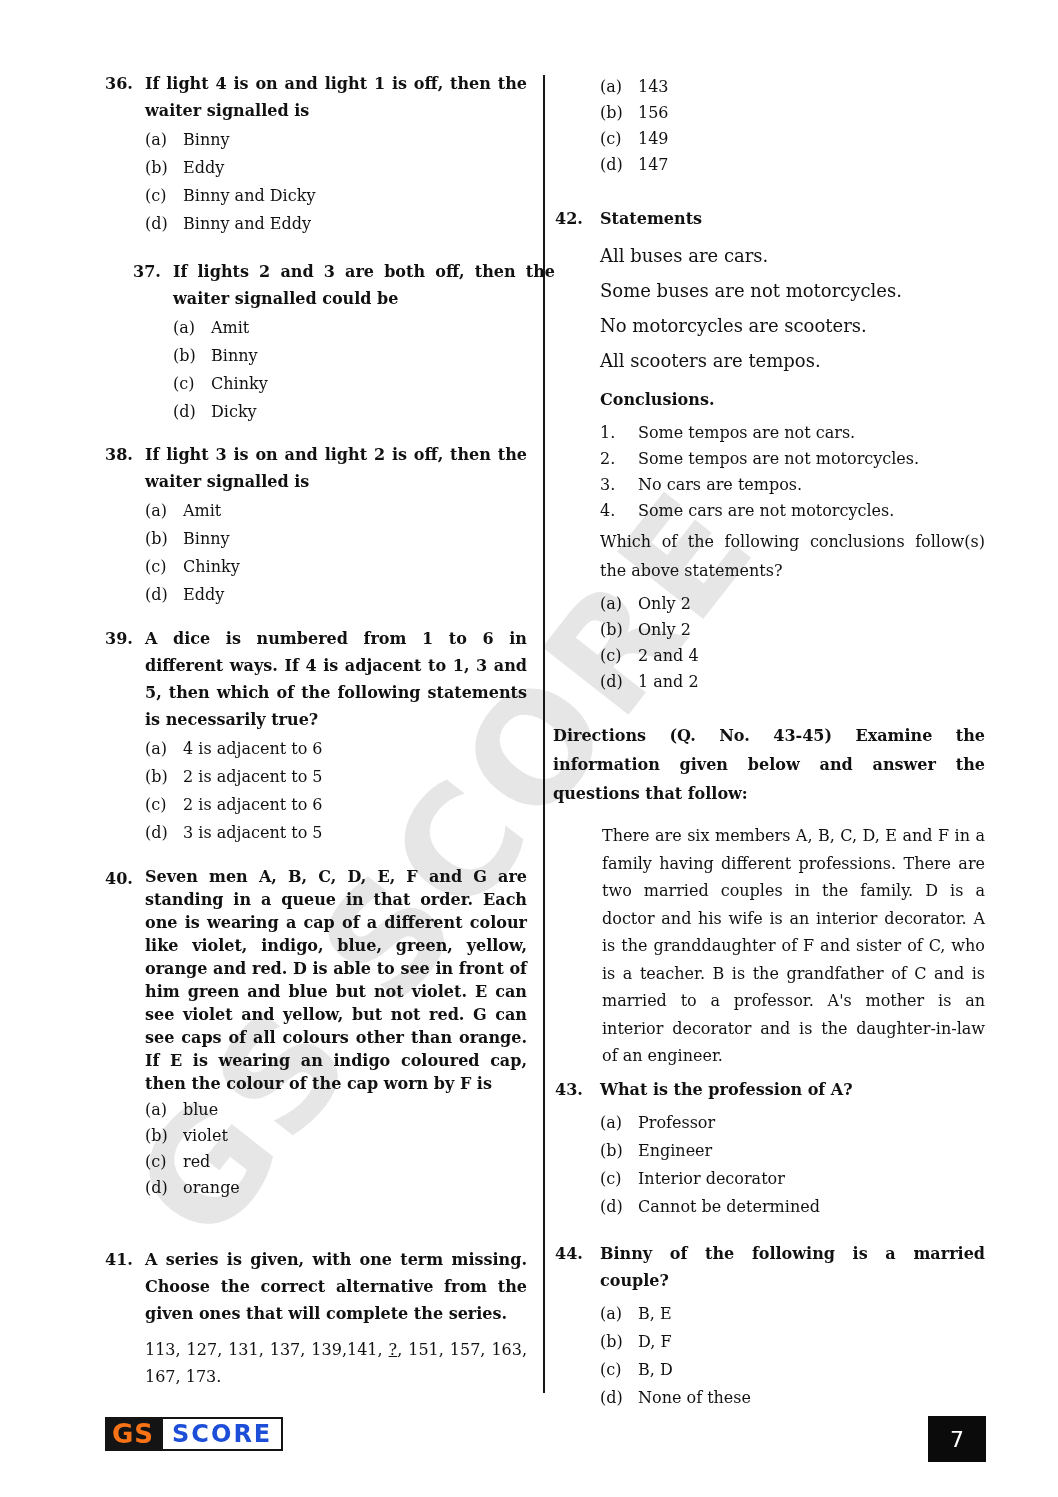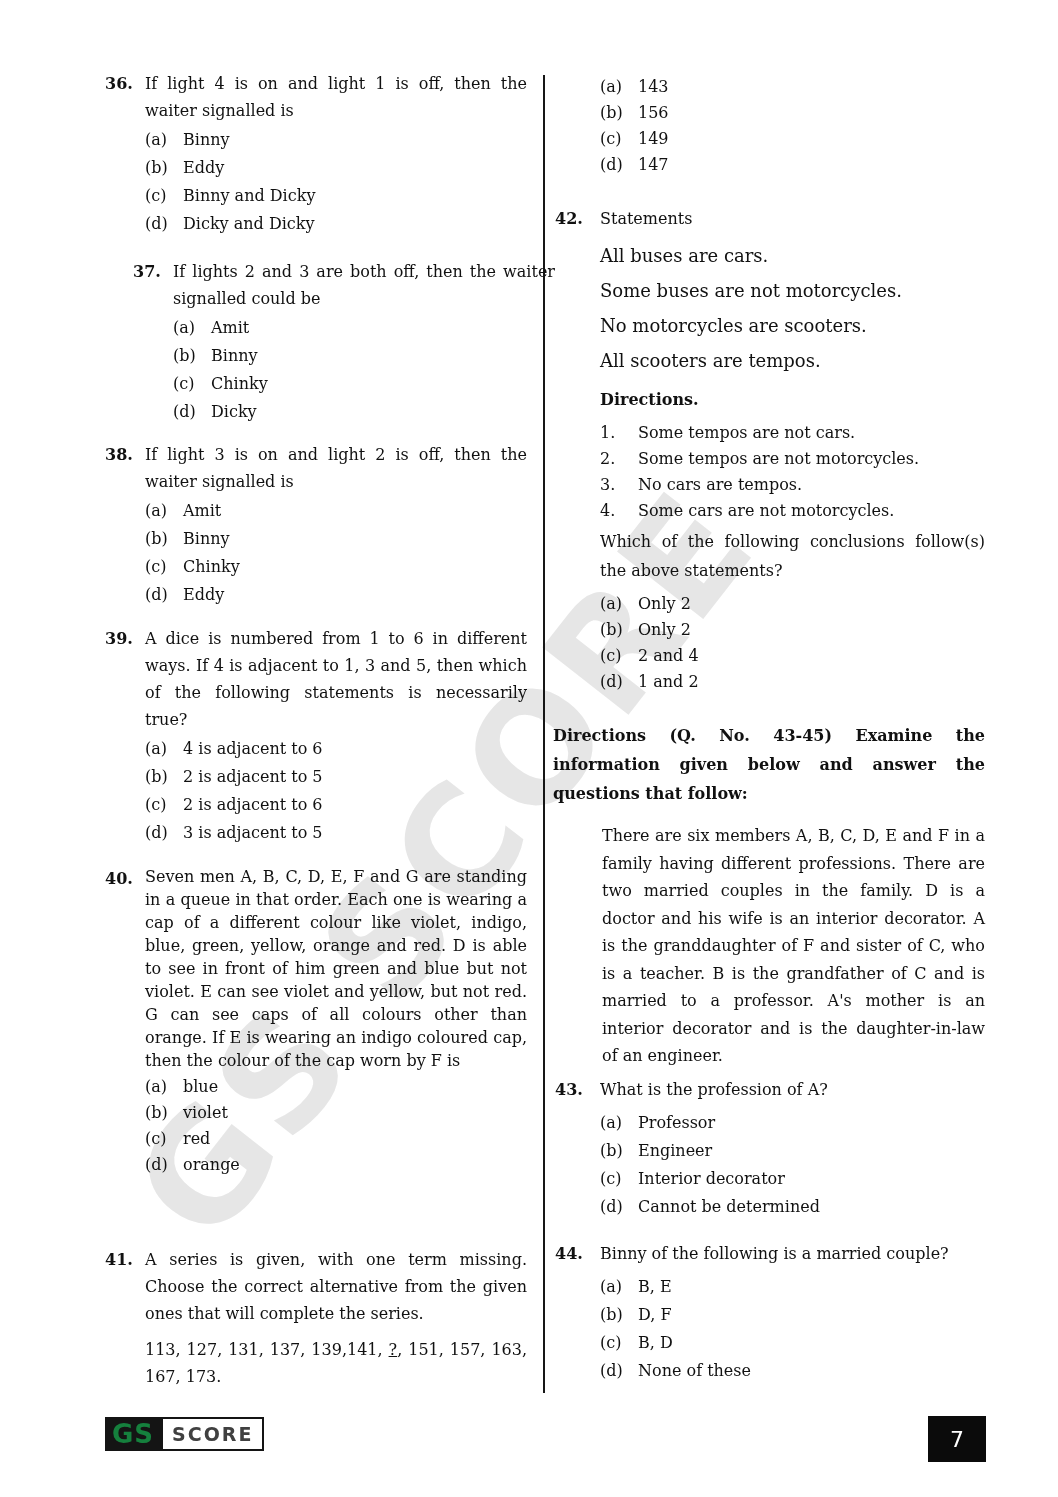--- a/index.html
+++ b/index.html
@@ -17,21 +17,21 @@
   }
   .divider{
     position:absolute;left:543px;top:75px;width:2px;height:1318px;
     background:#161616;z-index:1;
   }
   .q{position:absolute;display:flex;z-index:2;}
   .qnum{font-weight:bold;width:40px;flex:none;font-size:16px;line-height:27px;}
   .q.rcol .qnum{width:45px;}
   .qbody{width:382px;}
   .q.rcol .qbody{width:385px;}
-  .qtext{font-weight:normal;font-size:16px;line-height:27px;text-align:justify;}
+  .qtext{font-weight:bold;font-size:16px;line-height:27px;text-align:justify;}
   .opts{margin-top:2px;}
   .opt{display:flex;font-size:16px;line-height:28px;}
   .opt-letter{width:38px;flex:none;}
   .opt-text{flex:1;}
   
   .q40 .qtext{line-height:23px;}
   .q40 .opt{line-height:26px;}
   
   .series{font-size:16px;line-height:27px;margin-top:9px;text-align:justify;}
   .series .missing{text-decoration:underline;}
@@ -48,24 +48,24 @@
   .q42 .opts{margin-top:6px;}
   .q42 .opt{line-height:26px;}
   
   .directions{position:absolute;left:553px;top:721px;width:432px;z-index:2;}
   .dir-header{font-weight:bold;font-size:16px;line-height:29px;text-align:justify;}
   .dir-para{margin-left:49px;margin-top:14px;width:383px;
     font-size:16px;line-height:27.5px;text-align:justify;}
   
   .logo{position:absolute;left:105px;top:1417px;display:flex;align-items:stretch;z-index:2;
     font-family:"DejaVu Sans","Liberation Sans",sans-serif;font-weight:bold;}
-  .logo-gs{background:#141414;color:#15803d;font-size:26px;line-height:30px;
+  .logo-gs{background:#141414;color:#f97316;font-size:26px;line-height:30px;
     padding:2px 7px;letter-spacing:1px;}
-  .logo-score{background:#fff;color:#404040;border:2px solid #141414;
-    font-size:19px;line-height:26px;padding:2px 9px;letter-spacing:2px;}
+  .logo-score{background:#fff;color:#1d4ed8;border:2px solid #141414;
+    font-size:24px;line-height:26px;padding:2px 9px;letter-spacing:2px;}
   .page-badge{position:absolute;left:928px;top:1416px;width:58px;height:46px;
     background:#0b0b0b;color:#fff;display:flex;align-items:center;justify-content:center;
     font-family:"DejaVu Sans","Liberation Sans",sans-serif;font-size:22px;z-index:2;}
 </style>
 </head>
 <body>
 
 <div class="page">
 
   <div class="watermark">GS SCORE</div>
@@ -83,21 +83,21 @@
         <div class="opt">
           <span class="opt-letter">(b)</span>
           <span class="opt-text">Eddy</span>
         </div>
         <div class="opt">
           <span class="opt-letter">(c)</span>
           <span class="opt-text">Binny and Dicky</span>
         </div>
         <div class="opt">
           <span class="opt-letter">(d)</span>
-          <span class="opt-text">Dicky and Dicky</span>
+          <span class="opt-text">Binny and Eddy</span>
         </div>
       </div>
     </div>
   </div>
 
   <div class="q" style="left:105px;top:258px;margin-left:28px;">
     <div class="qnum">37.</div>
     <div class="qbody">
       <div class="qtext">If lights 2 and 3 are both off, then the waiter signalled could be</div>
       <div class="opts">
@@ -231,21 +231,21 @@
   <div class="q rcol q42" style="left:555px;top:205px;">
     <div class="qnum">42.</div>
     <div class="qbody">
       <div class="qtext">Statements</div>
       <div class="statements">
         <div class="statement">All buses are cars.</div>
         <div class="statement">Some buses are not motorcycles.</div>
         <div class="statement">No motorcycles are scooters.</div>
         <div class="statement">All scooters are tempos.</div>
       </div>
-      <div class="subhead">Directions.</div>
+      <div class="subhead">Conclusions.</div>
       <div class="concls">
         <div class="concl">
           <span class="concl-num">1.</span>
           <span>Some tempos are not cars.</span>
         </div>
         <div class="concl">
           <span class="concl-num">2.</span>
           <span>Some tempos are not motorcycles.</span>
         </div>
         <div class="concl">

